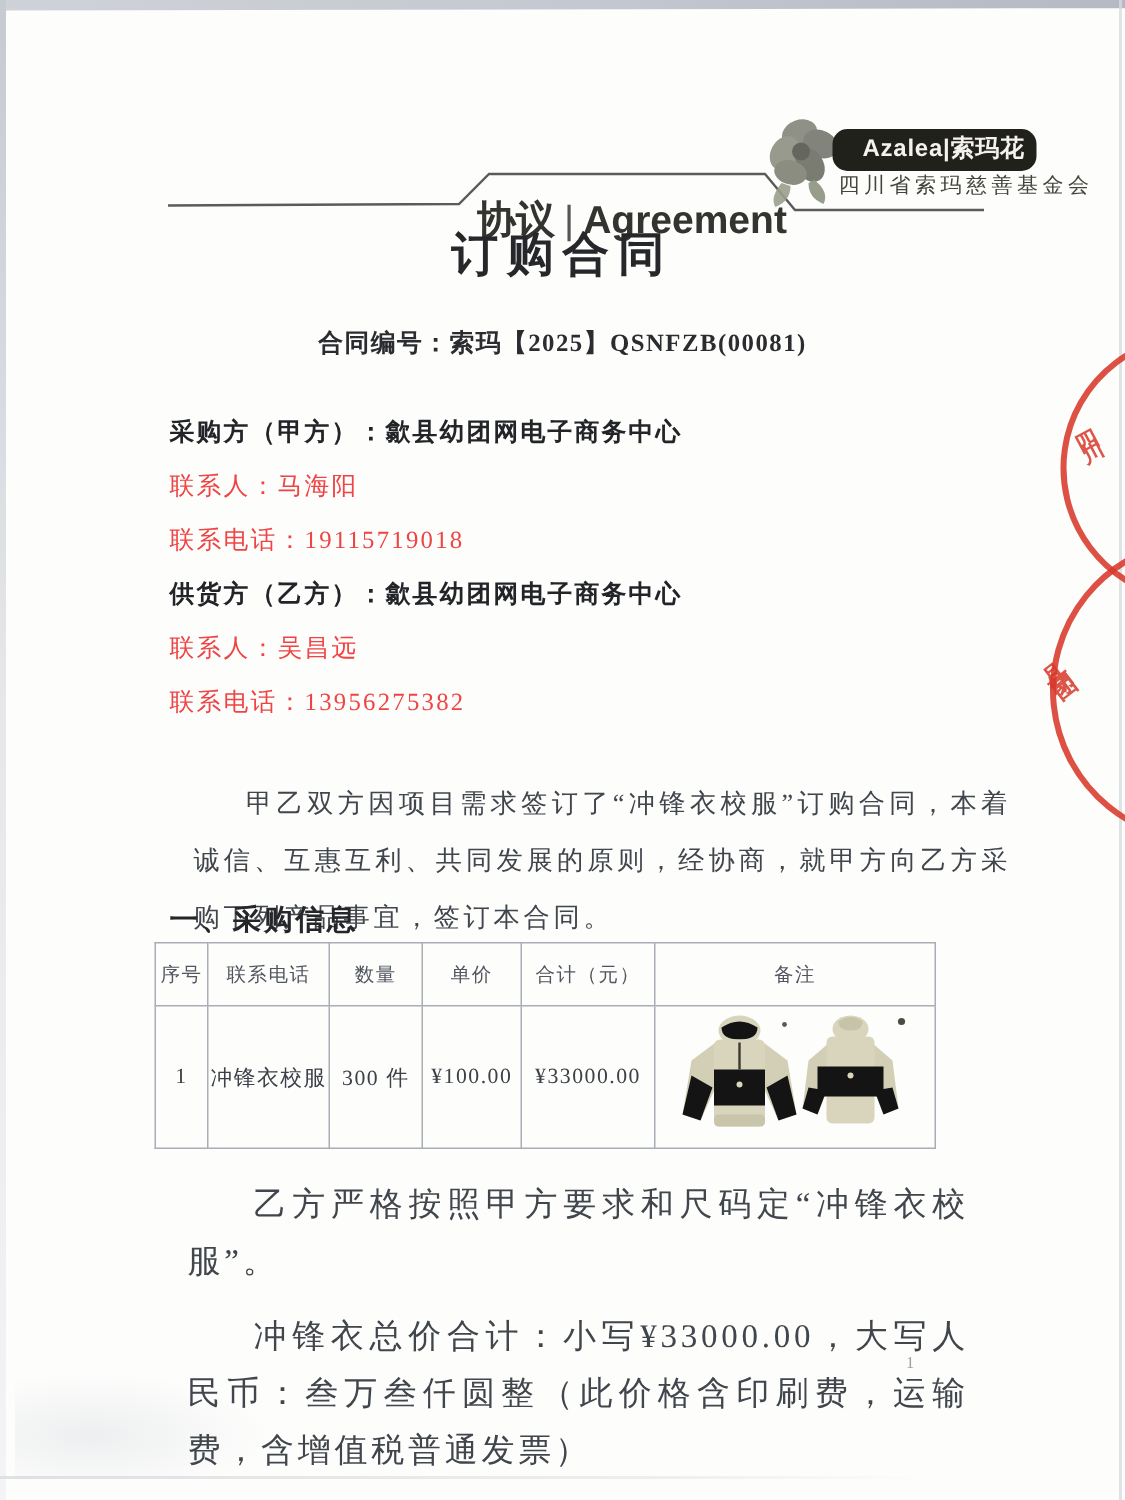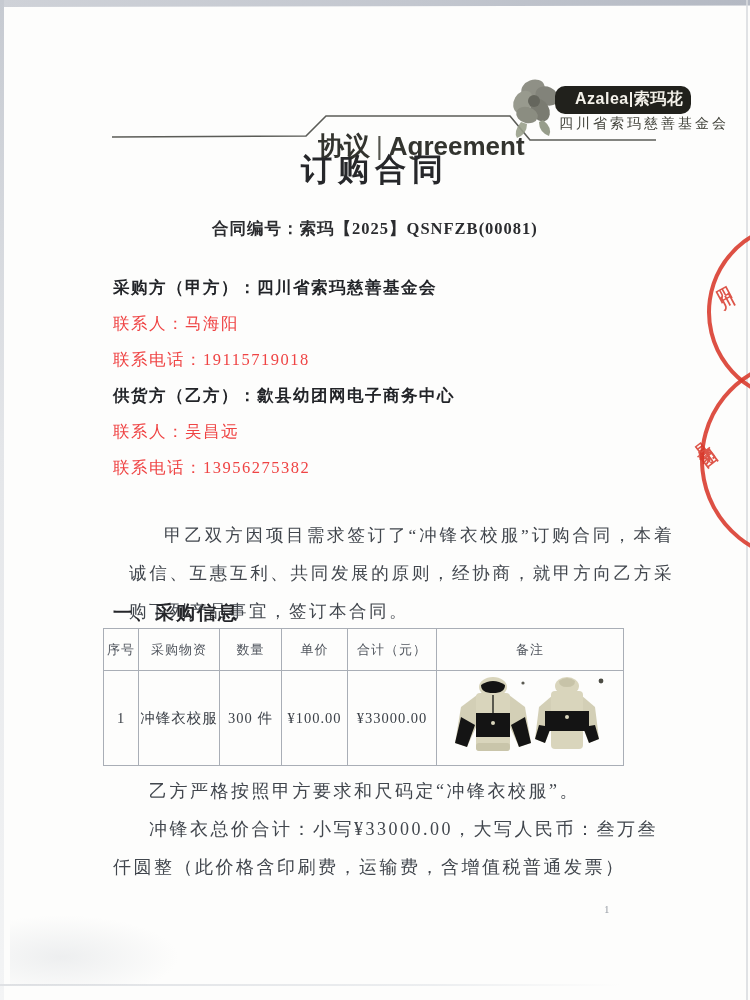--- a/index.html
+++ b/index.html
@@ -58,22 +58,22 @@
 
   
   .ptable{position:absolute;left:103px;top:628px;border-collapse:collapse;}
   .ptable td,.ptable th{border:1px solid #a9aeb6;padding:0;text-align:center;vertical-align:middle;}
   .ptable th{height:41px;font-weight:normal;font-size:13px;color:#51565e;letter-spacing:1px;}
   .ptable td{height:94px;font-size:14.5px;color:#3c4148;letter-spacing:1px;}
   .c-seq{width:34px;}.c-item{width:80px;}.c-qty{width:61px;}
   .c-price{width:65px;}.c-total{width:88px;}.c-remark{width:186px;}
 
   .notes{position:absolute;left:113px;top:772px;width:545px;}
-  .note{font-size:18px;line-height:38px;letter-spacing:2.5px;color:#41464d;
-    text-indent:2em;text-align:justify;margin:0;}
+  .note{font-size:22px;line-height:38px;letter-spacing:2.5px;color:#41464d;
+    text-indent:2em;text-align:justify;margin:12px;}
 
   .page-no{position:absolute;left:604px;top:903px;font-size:11px;color:#9aa0a8;}
 
   
   .stamp{position:absolute;border-style:solid;border-color:#d8382a;border-radius:50%;opacity:.88;}
   .stamp-top{left:707px;top:222px;width:172px;height:172px;border-width:4.5px;
     transform:rotate(8deg);}
   .stamp-bottom{left:700px;top:358px;width:196px;height:196px;border-width:4.5px;
     transform:rotate(-6deg);}
   .stamp-chars{position:absolute;color:#d8382a;font-weight:bold;
@@ -115,37 +115,37 @@
       </g>
     </svg>
     <div class="logo-badge">Azalea|索玛花</div>
     <div class="logo-sub">四川省索玛慈善基金会</div>
   </div>
 
   <div class="doc-title">订购合同</div>
   <div class="contract-no">合同编号：索玛【2025】QSNFZB(00081)</div>
 
   <div class="parties">
-    <p class="party-line party-head">采购方（甲方）：四川省索玛慈善基金会</p>
+    <p class="party-line party-head">采购方（甲方）：歙县幼团网电子商务中心</p>
     <p class="party-line party-meta">联系人：马海阳</p>
     <p class="party-line party-meta">联系电话：19115719018</p>
     <p class="party-line party-head" style="margin-top:12px">供货方（乙方）：歙县幼团网电子商务中心</p>
     <p class="party-line party-meta">联系人：吴昌远</p>
     <p class="party-line party-meta">联系电话：13956275382</p>
   </div>
 
   <p class="intro">甲乙双方因项目需求签订了“冲锋衣校服”订购合同，本着诚信、互惠互利、共同发展的原则，经协商，就甲方向乙方采购下列产品事宜，签订本合同。</p>
 
   <div class="sec-heading">一、采购信息</div>
 
   <table class="ptable">
     <tbody>
         <tr>
       <th class="c-seq">序号</th>
-      <th class="c-item">采购物资</th>
+      <th class="c-item">联系电话</th>
       <th class="c-qty">数量</th>
       <th class="c-price">单价</th>
       <th class="c-total">合计（元）</th>
       <th class="c-remark">备注</th>
     </tr>
     <tr>
       <td class="c-seq">1</td>
       <td class="c-item">冲锋衣校服</td>
       <td class="c-qty">300 件</td>
       <td class="c-price">¥100.00</td>

